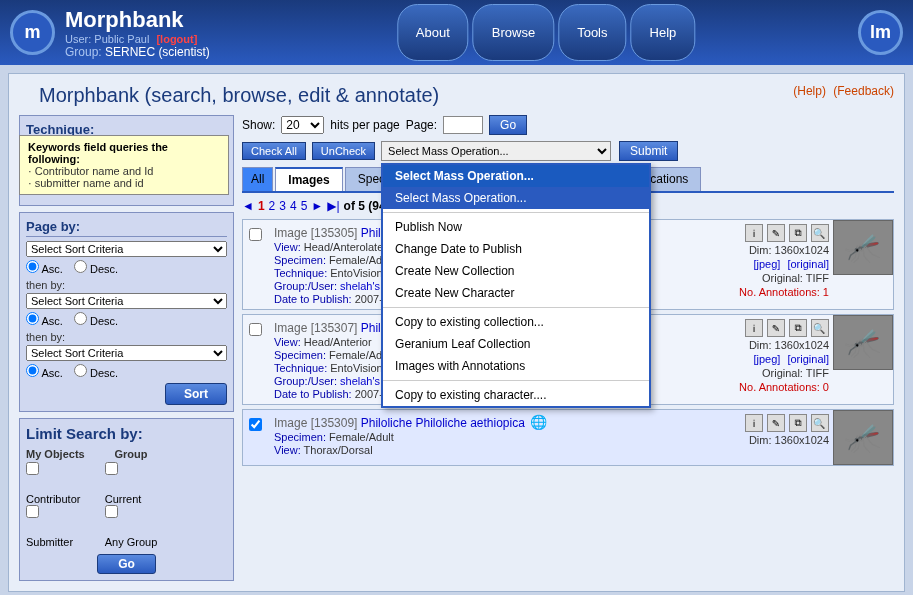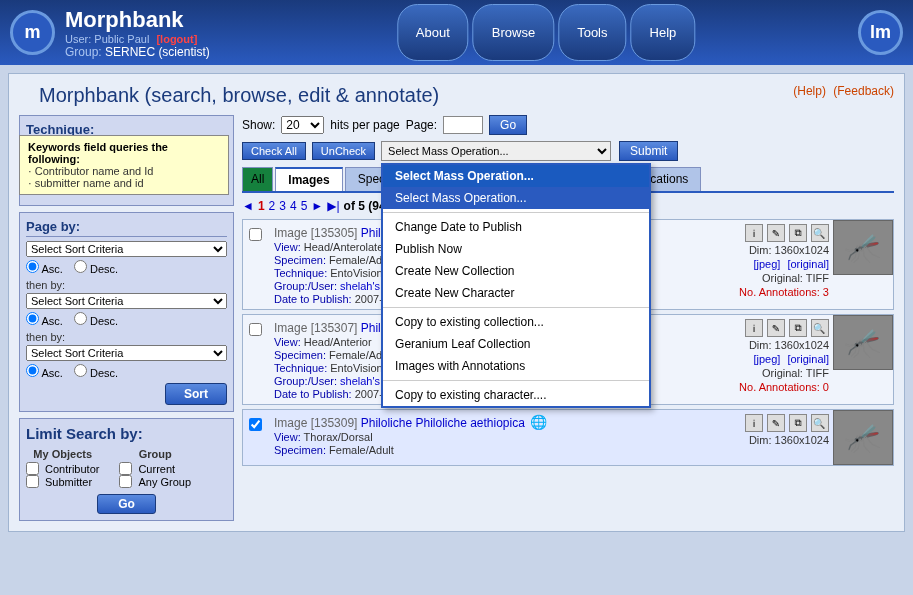--- a/index.html
+++ b/index.html
@@ -40,21 +40,21 @@
     .sort-criteria { width: 100%; font-size: 11px; margin-bottom: 3px; }
     .asc-desc { font-size: 11px; margin-bottom: 4px; }
     .asc-desc label { margin-right: 8px; margin-top: 28px; }
     .sort-btn-row { display: flex; justify-content: flex-end; }
     .sort-btn { background: linear-gradient(to bottom, #5a8adf, #2a5abf); border: 1px solid #1a3a7c; color: white; padding: 3px 18px; cursor: pointer; font-size: 12px; font-weight: bold; border-radius: 3px; }
 
     
     .limit-section { background: #d0d8f0; border: 1px solid #8090c0; padding: 6px; }
     .limit-section h3 { font-size: 15px; color: #1a3a7c; font-weight: bold; margin-bottom: 6px; }
     .limit-col-header { font-size: 11px; color: #333; font-weight: bold; text-align: center; margin-bottom: 2px; }
-    .limit-item { font-size: 11px; display: flex; align-items: flex-end; gap: 6px; }
+    .limit-item { font-size: 11px; display: flex; align-items: flex-start; gap: 18px; flex-direction: column; }
     .go-btn-row { margin-top: 6px; display: flex; justify-content: center; }
     .go-btn { background: linear-gradient(to bottom, #5a8adf, #2a5abf); border: 1px solid #1a3a7c; color: white; padding: 2px 20px; cursor: pointer; font-size: 12px; font-weight: bold; border-radius: 3px; }
 
     
     .right-content { flex: 1; }
     .show-bar { display: flex; align-items: center; gap: 6px; margin-bottom: 6px; font-size: 12px; }
     .show-bar select { font-size: 12px; }
     .show-bar input[type=text] { width: 40px; font-size: 12px; border: 1px solid #888; padding: 1px 3px; }
     .go-btn-small { background: linear-gradient(to bottom, #5a8adf, #2a5abf); border: 1px solid #1a3a7c; color: white; padding: 2px 10px; cursor: pointer; font-size: 12px; }
 
@@ -69,21 +69,21 @@
     
     .dropdown-menu { position: absolute; top: 24px; left: 0; background: white; border: 2px solid #2a5abf; z-index: 200; width: 270px; box-shadow: 3px 3px 6px rgba(0,0,0,0.3); }
     .dropdown-item { padding: 4px 12px; font-size: 12px; color: #000; cursor: pointer; }
     .dropdown-item.selected { background: #2a5abf; color: white; }
     .dropdown-separator { height: 1px; background: #ccc; margin: 3px 0; }
 
     
     .tabs { display: flex; border-bottom: 2px solid #2a5abf; margin-bottom: 6px; }
     .tab { padding: 4px 12px; font-size: 12px; cursor: pointer; background: #b0c4e8; border: 1px solid #8090c0; border-bottom: none; margin-right: 2px; }
     .tab.active { background: #fff; border-top: 2px solid #2a5abf; font-weight: bold; }
-    .tab-all { padding: 4px 8px; font-size: 12px; cursor: pointer; background: #15803d; border: 1px solid #8090c0; border-bottom: none; margin-right: 2px; }
+    .tab-all { padding: 4px 8px; font-size: 12px; cursor: pointer; background: #3b82f6; border: 1px solid #8090c0; border-bottom: none; margin-right: 2px; }
 
     
     .pagination { display: flex; align-items: center; gap: 4px; font-size: 12px; margin-bottom: 6px; }
     .pagination a { color: #0000cc; text-decoration: none; font-size: 12px; }
     .pagination span { font-size: 12px; }
     .page-num { color: #cc0000; font-weight: bold; }
     .result-count { font-weight: bold; }
 
     
     .image-list { display: flex; flex-direction: column; gap: 4px; }
@@ -238,22 +238,22 @@
 
         <div class="mass-op-container" style="position:relative;">
           <select class="mass-op-select">
             <option>Select Mass Operation...</option>
           </select>
 
           <div class="dropdown-menu" style="top:22px;left:0;">
             <div class="dropdown-item" style="background:#1a5abf;color:white;font-weight:bold;">Select Mass Operation...</div>
             <div class="dropdown-item selected">Select Mass Operation...</div>
             <div class="dropdown-separator"></div>
+            <div class="dropdown-item">Publish Now</div>
             <div class="dropdown-item">Change Date to Publish</div>
-            <div class="dropdown-item">Publish Now</div>
             <div class="dropdown-item">Create New Collection</div>
             <div class="dropdown-item">Create New Character</div>
             <div class="dropdown-separator"></div>
             <div class="dropdown-item">Copy to existing collection...</div>
             <div class="dropdown-item">Geranium Leaf Collection</div>
             <div class="dropdown-item">Images with Annotations</div>
             <div class="dropdown-separator"></div>
             <div class="dropdown-item">Copy to existing character....</div>
           </div>
           <button class="submit-btn" style="margin-left:4px;">Submit</button>
@@ -321,21 +321,21 @@
               <div class="action-icon" title="Edit">✎</div>
               <div class="action-icon" title="Copy">⧉</div>
               <div class="action-icon" title="Search">🔍</div>
             </div>
             <div class="image-dims">Dim: 1360x1024</div>
             <div class="image-format">
               <a>[jpeg]</a>
               <a style="margin-left:4px;">[original]</a>
             </div>
             <div class="image-original">Original: TIFF</div>
-            <div class="image-annotations">No. Annotations: 3</div>
+            <div class="image-annotations">No. Annotations: 1</div>
           </div>
           <div class="image-thumb">
             <span style="font-size:30px;">🦟</span>
           </div>
         </div>
 
         <div class="image-item">
           <div class="image-item-checkbox">
             <input type="checkbox" style="">
           </div>
@@ -390,26 +390,26 @@
           <div class="image-item-checkbox">
             <input type="checkbox" checked="" style="">
           </div>
           <div class="image-item-info">
             <div class="image-title">
               <span style="color:#666">Image [<span>135309</span>]</span>
               <a>Philoliche Philoliche aethiopica</a>
               <span style="font-size:14px;margin-left:2px;">🌐</span>
             </div>
             <div class="image-detail">
+              <span class="label">Specimen:</span>
+              <span class="value">Female/Adult</span>
+            </div>
+            <div class="image-detail">
               <span class="label">View:</span>
               <span class="value">Thorax/Dorsal</span>
-            </div>
-            <div class="image-detail">
-              <span class="label">Specimen:</span>
-              <span class="value">Female/Adult</span>
             </div>
           </div>
           <div class="image-item-actions">
             <div class="action-icons">
               <div class="action-icon">ℹ</div>
               <div class="action-icon">✎</div>
               <div class="action-icon">⧉</div>
               <div class="action-icon">🔍</div>
             </div>
             <div class="image-dims">Dim: 1360x1024</div>

